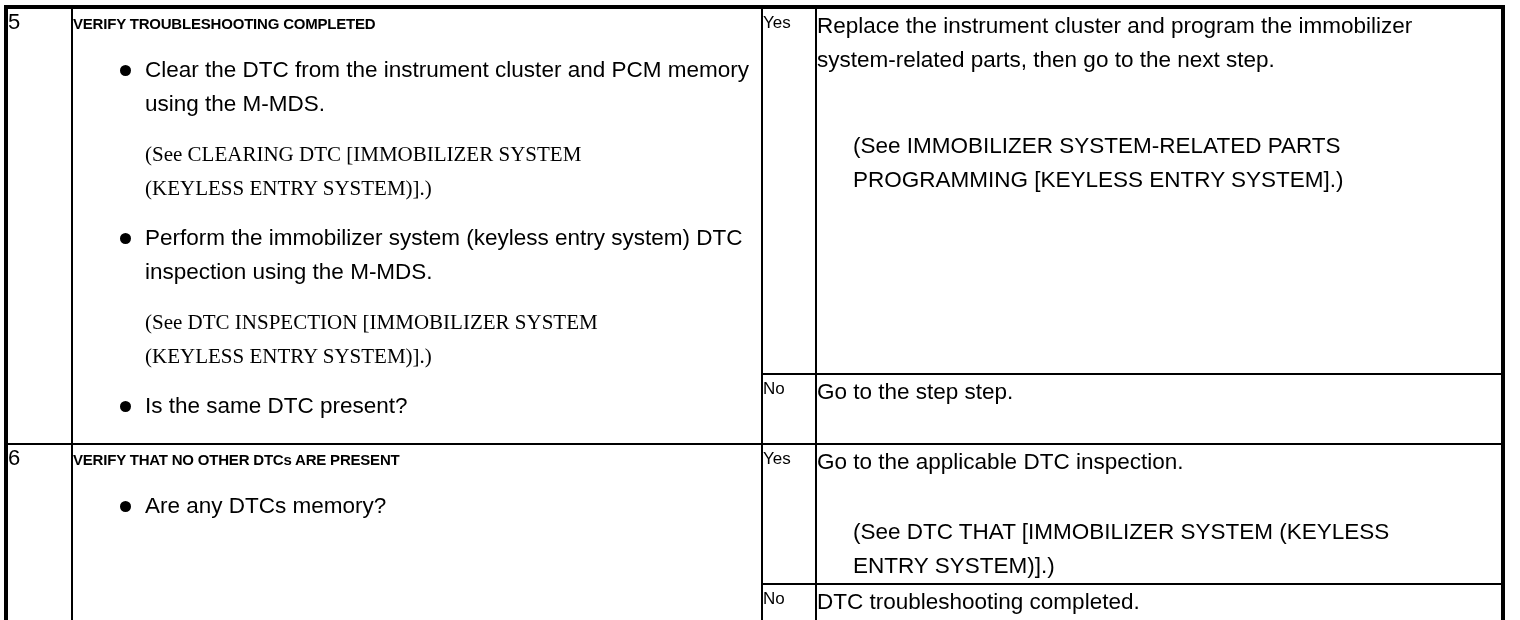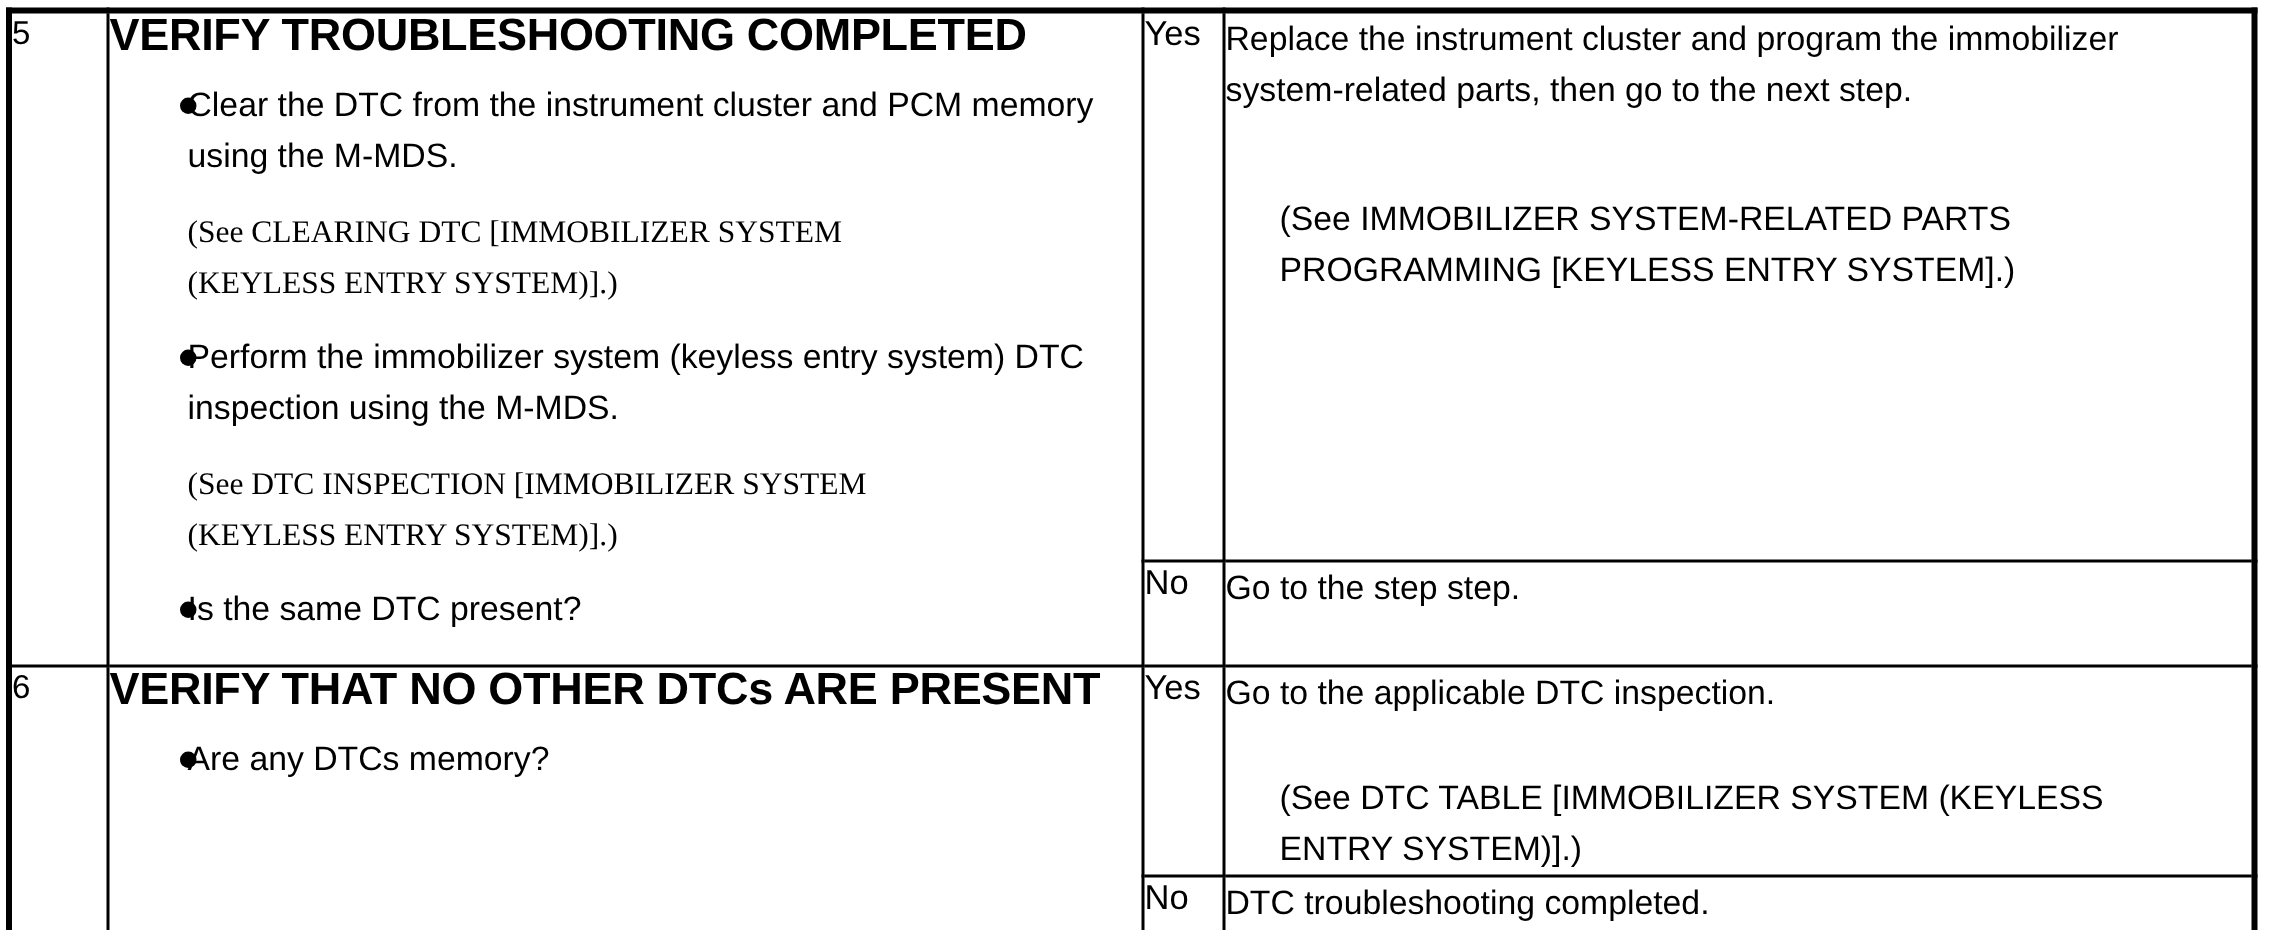--- a/index.html
+++ b/index.html
@@ -53,49 +53,49 @@
     line-height: 26px;
     padding: 6px 0 0 6px;
     font-weight: normal;
   }
 
   .cond-cell {
     padding: 7px 10px 8px 12px;
   }
 
   .answer-cell {
-    font-size: 23px;
+    font-size: 17px;
     line-height: 27px;
     padding: 7px 0 0 8px;
     white-space: nowrap;
   }
 
   .action-cell {
     padding: 7px 12px 8px 10px;
     font-size: 22.5px;
     line-height: 34px;
   }
 
   
   .cond-title {
-    font-size: 30px;
+    font-size: 15px;
     line-height: 30px;
     font-weight: bold;
     letter-spacing: -0.2px;
     margin: 0 0 14px 0;
   }
 
   .bullet-list {
     list-style: none;
     margin: 0;
     padding: 0;
   }
   .bullet-item {
     position: relative;
-    padding-left: 52px;
+    padding-left: 72px;
     margin-bottom: 16px;
     font-size: 22.5px;
     line-height: 34px;
   }
   .bullet-item:last-child { margin-bottom: 0; }
   .bullet-dot {
     position: absolute;
     left: 47px;
     top: 12px;
     width: 11px;
@@ -198,21 +198,21 @@
           </ul>
         </td>
 
         <td class="answer-cell" style="height:128px;">Yes</td>
 
         <td class="action-cell">
           <p class="action-line">
             <span class="nowrapline">Go to the applicable DTC inspection.</span>
           </p>
           <p class="action-note tight">
-            <span class="nowrapline">(See DTC TABLE [IMMOBILIZER SYSTEM (KEYLESS</span>
+            <span class="nowrapline">(See DTC THAT [IMMOBILIZER SYSTEM (KEYLESS</span>
             <span class="nowrapline">ENTRY SYSTEM)].)</span>
           </p>
         </td>
       </tr>
 
       <tr>
         <td class="answer-cell" style="height:40px;">No</td>
         <td class="action-cell">
           <p class="action-line">
             <span class="nowrapline">DTC troubleshooting completed.</span>

